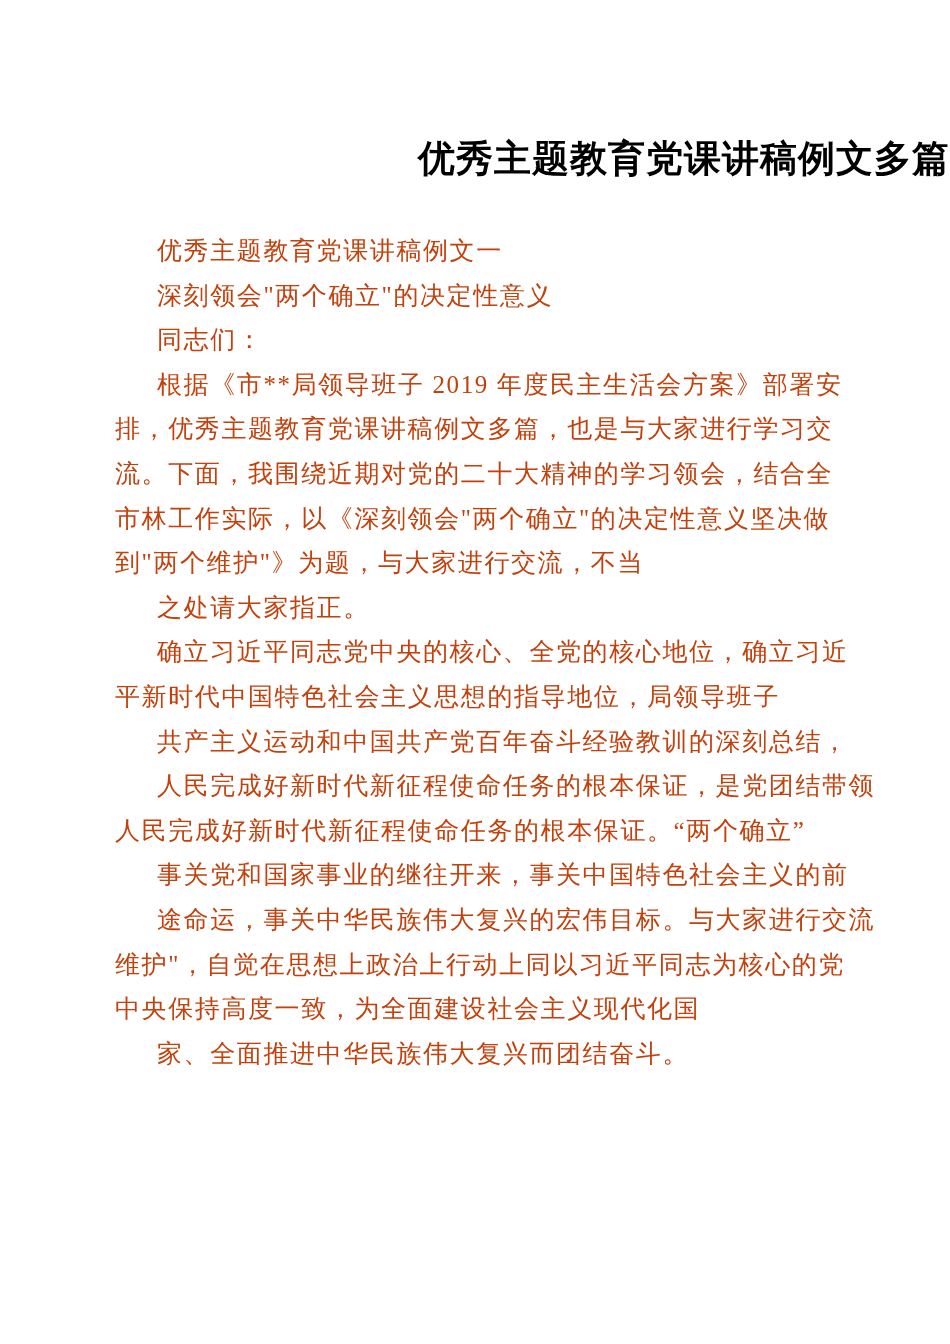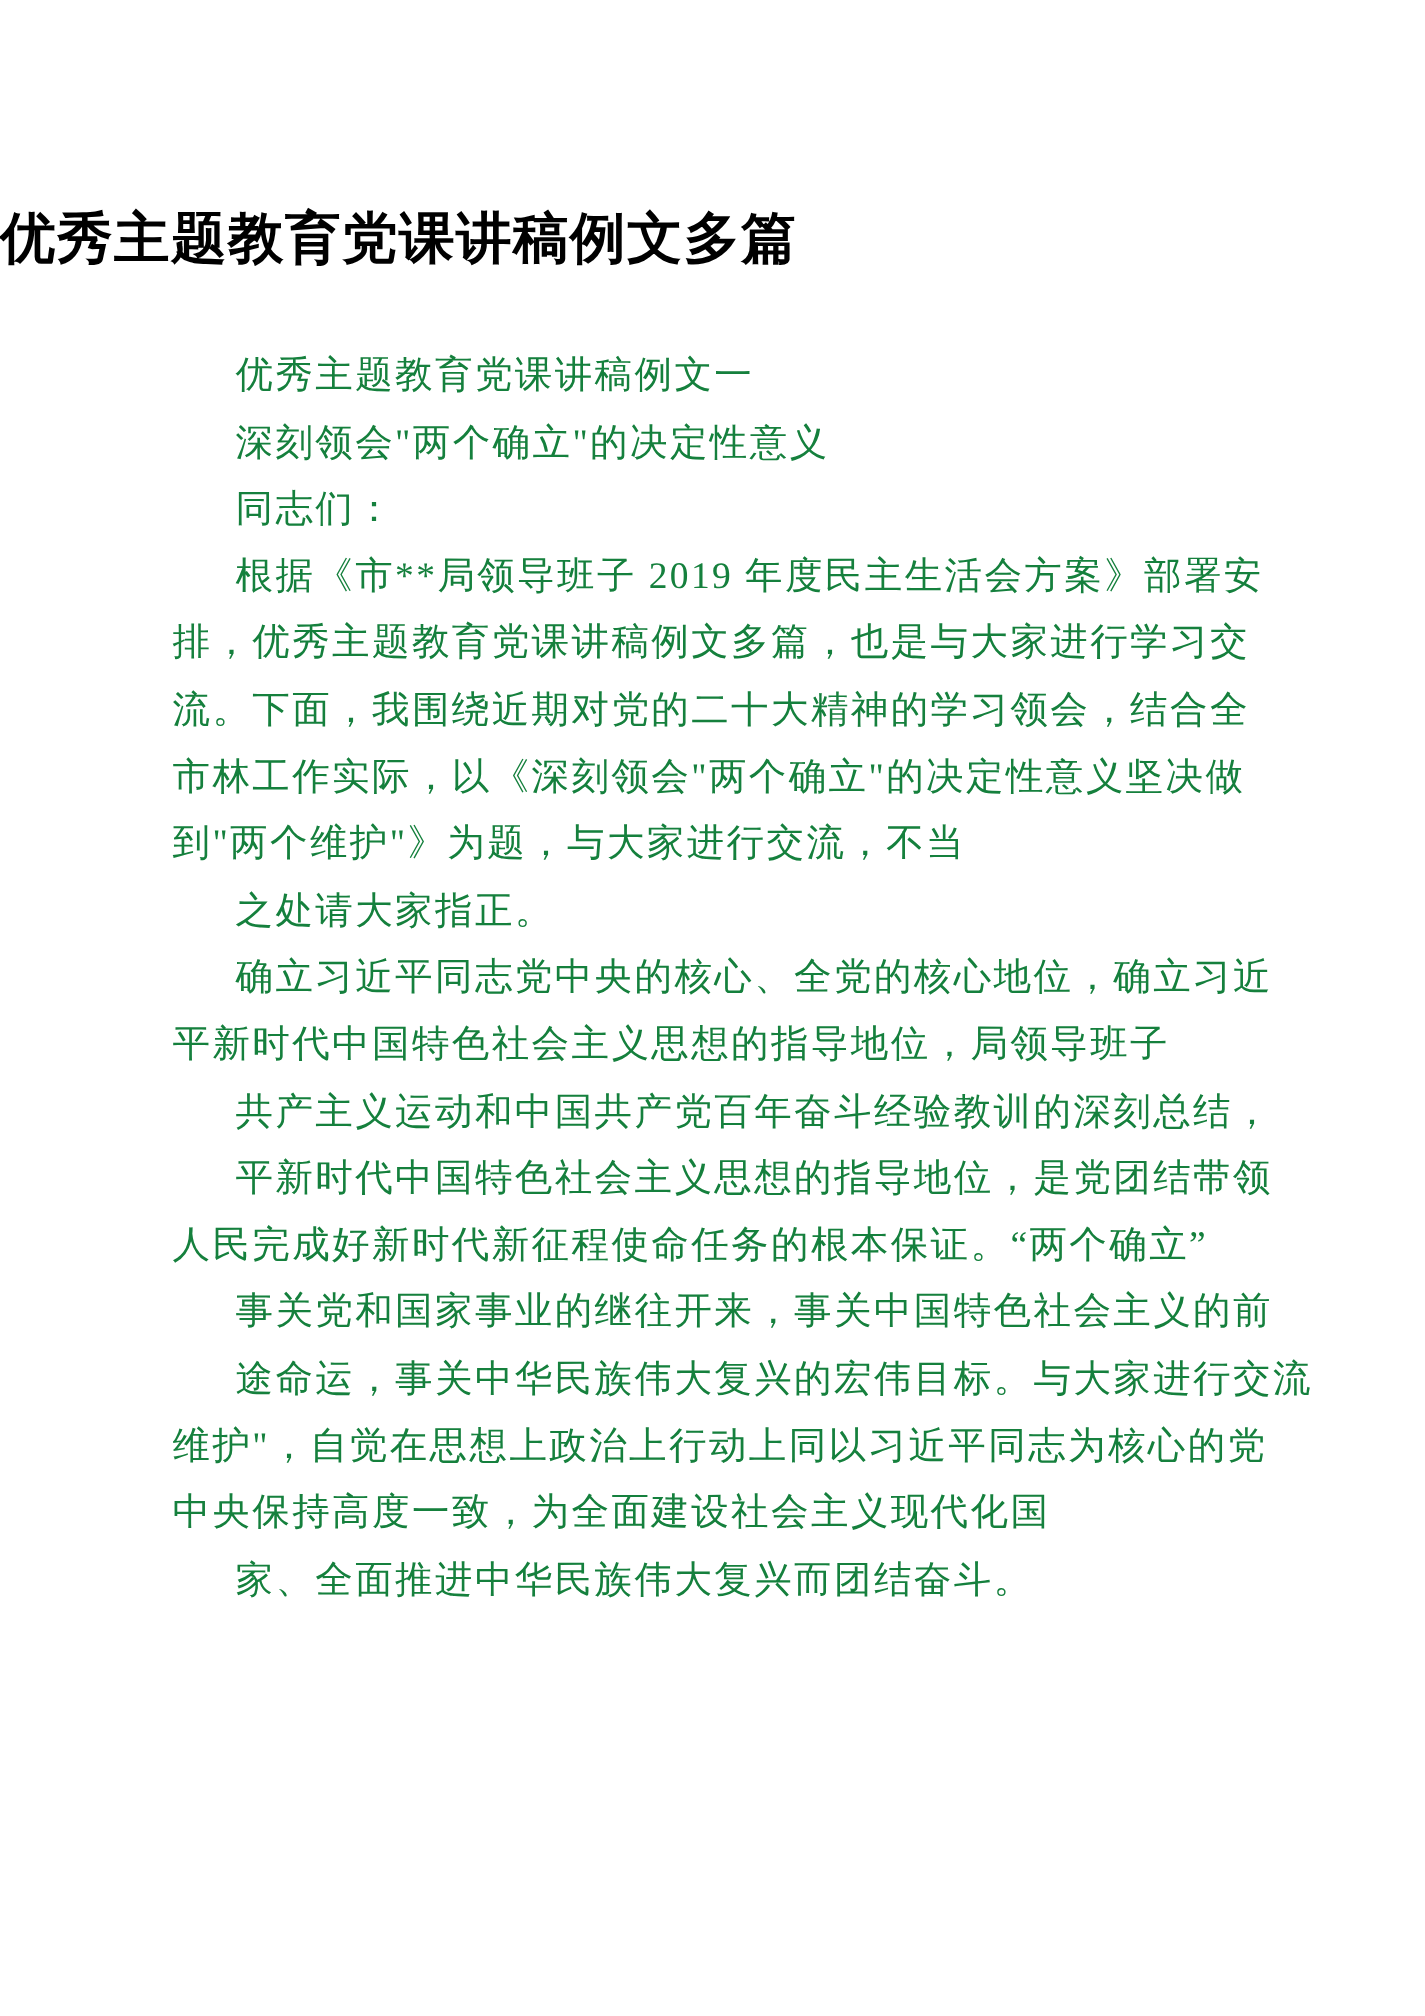--- a/index.html
+++ b/index.html
@@ -14,35 +14,35 @@
     background: #ffffff;
     overflow: hidden;
     font-family: "Liberation Serif", serif;
     color: #000000;
   }
   .doc-title {
     position: absolute;
     top: 134px;
     left: 0;
     width: 950px;
-    text-align: left;
+    text-align: right;
     font-size: 37px;
     font-weight: bold;
     letter-spacing: 1px;
     white-space: nowrap;
     color: #000000;
   }
   .doc-body {
     position: absolute;
     top: 229px;
     left: 115px;
     width: 760px;
     font-size: 25px;
     letter-spacing: 1.6px;
-    color: #15803d;
+    color: #c2410c;
   }
   .text-line {
     white-space: nowrap;
     height: 44.6px;
     line-height: 44.6px;
   }
   .text-line.indent {
     padding-left: 42px;
   }
 </style>
@@ -58,21 +58,21 @@
       <div class="text-line indent">同志们：</div>
       <div class="text-line indent">根据《市**局领导班子 2019 年度民主生活会方案》部署安</div>
       <div class="text-line">排，优秀主题教育党课讲稿例文多篇，也是与大家进行学习交</div>
       <div class="text-line">流。下面，我围绕近期对党的二十大精神的学习领会，结合全</div>
       <div class="text-line">市林工作实际，以《深刻领会"两个确立"的决定性意义坚决做</div>
       <div class="text-line">到"两个维护"》为题，与大家进行交流，不当</div>
       <div class="text-line indent">之处请大家指正。</div>
       <div class="text-line indent">确立习近平同志党中央的核心、全党的核心地位，确立习近</div>
       <div class="text-line">平新时代中国特色社会主义思想的指导地位，局领导班子</div>
       <div class="text-line indent">共产主义运动和中国共产党百年奋斗经验教训的深刻总结，</div>
-      <div class="text-line indent">平新时代中国特色社会主义思想的指导地位，是党团结带领</div>
+      <div class="text-line indent">人民完成好新时代新征程使命任务的根本保证，是党团结带领</div>
       <div class="text-line">人民完成好新时代新征程使命任务的根本保证。“两个确立”</div>
       <div class="text-line indent">事关党和国家事业的继往开来，事关中国特色社会主义的前</div>
       <div class="text-line indent">途命运，事关中华民族伟大复兴的宏伟目标。与大家进行交流</div>
       <div class="text-line">维护"，自觉在思想上政治上行动上同以习近平同志为核心的党</div>
       <div class="text-line">中央保持高度一致，为全面建设社会主义现代化国</div>
       <div class="text-line indent">家、全面推进中华民族伟大复兴而团结奋斗。</div>
     </div>
 </div>
 
 </body></html>

